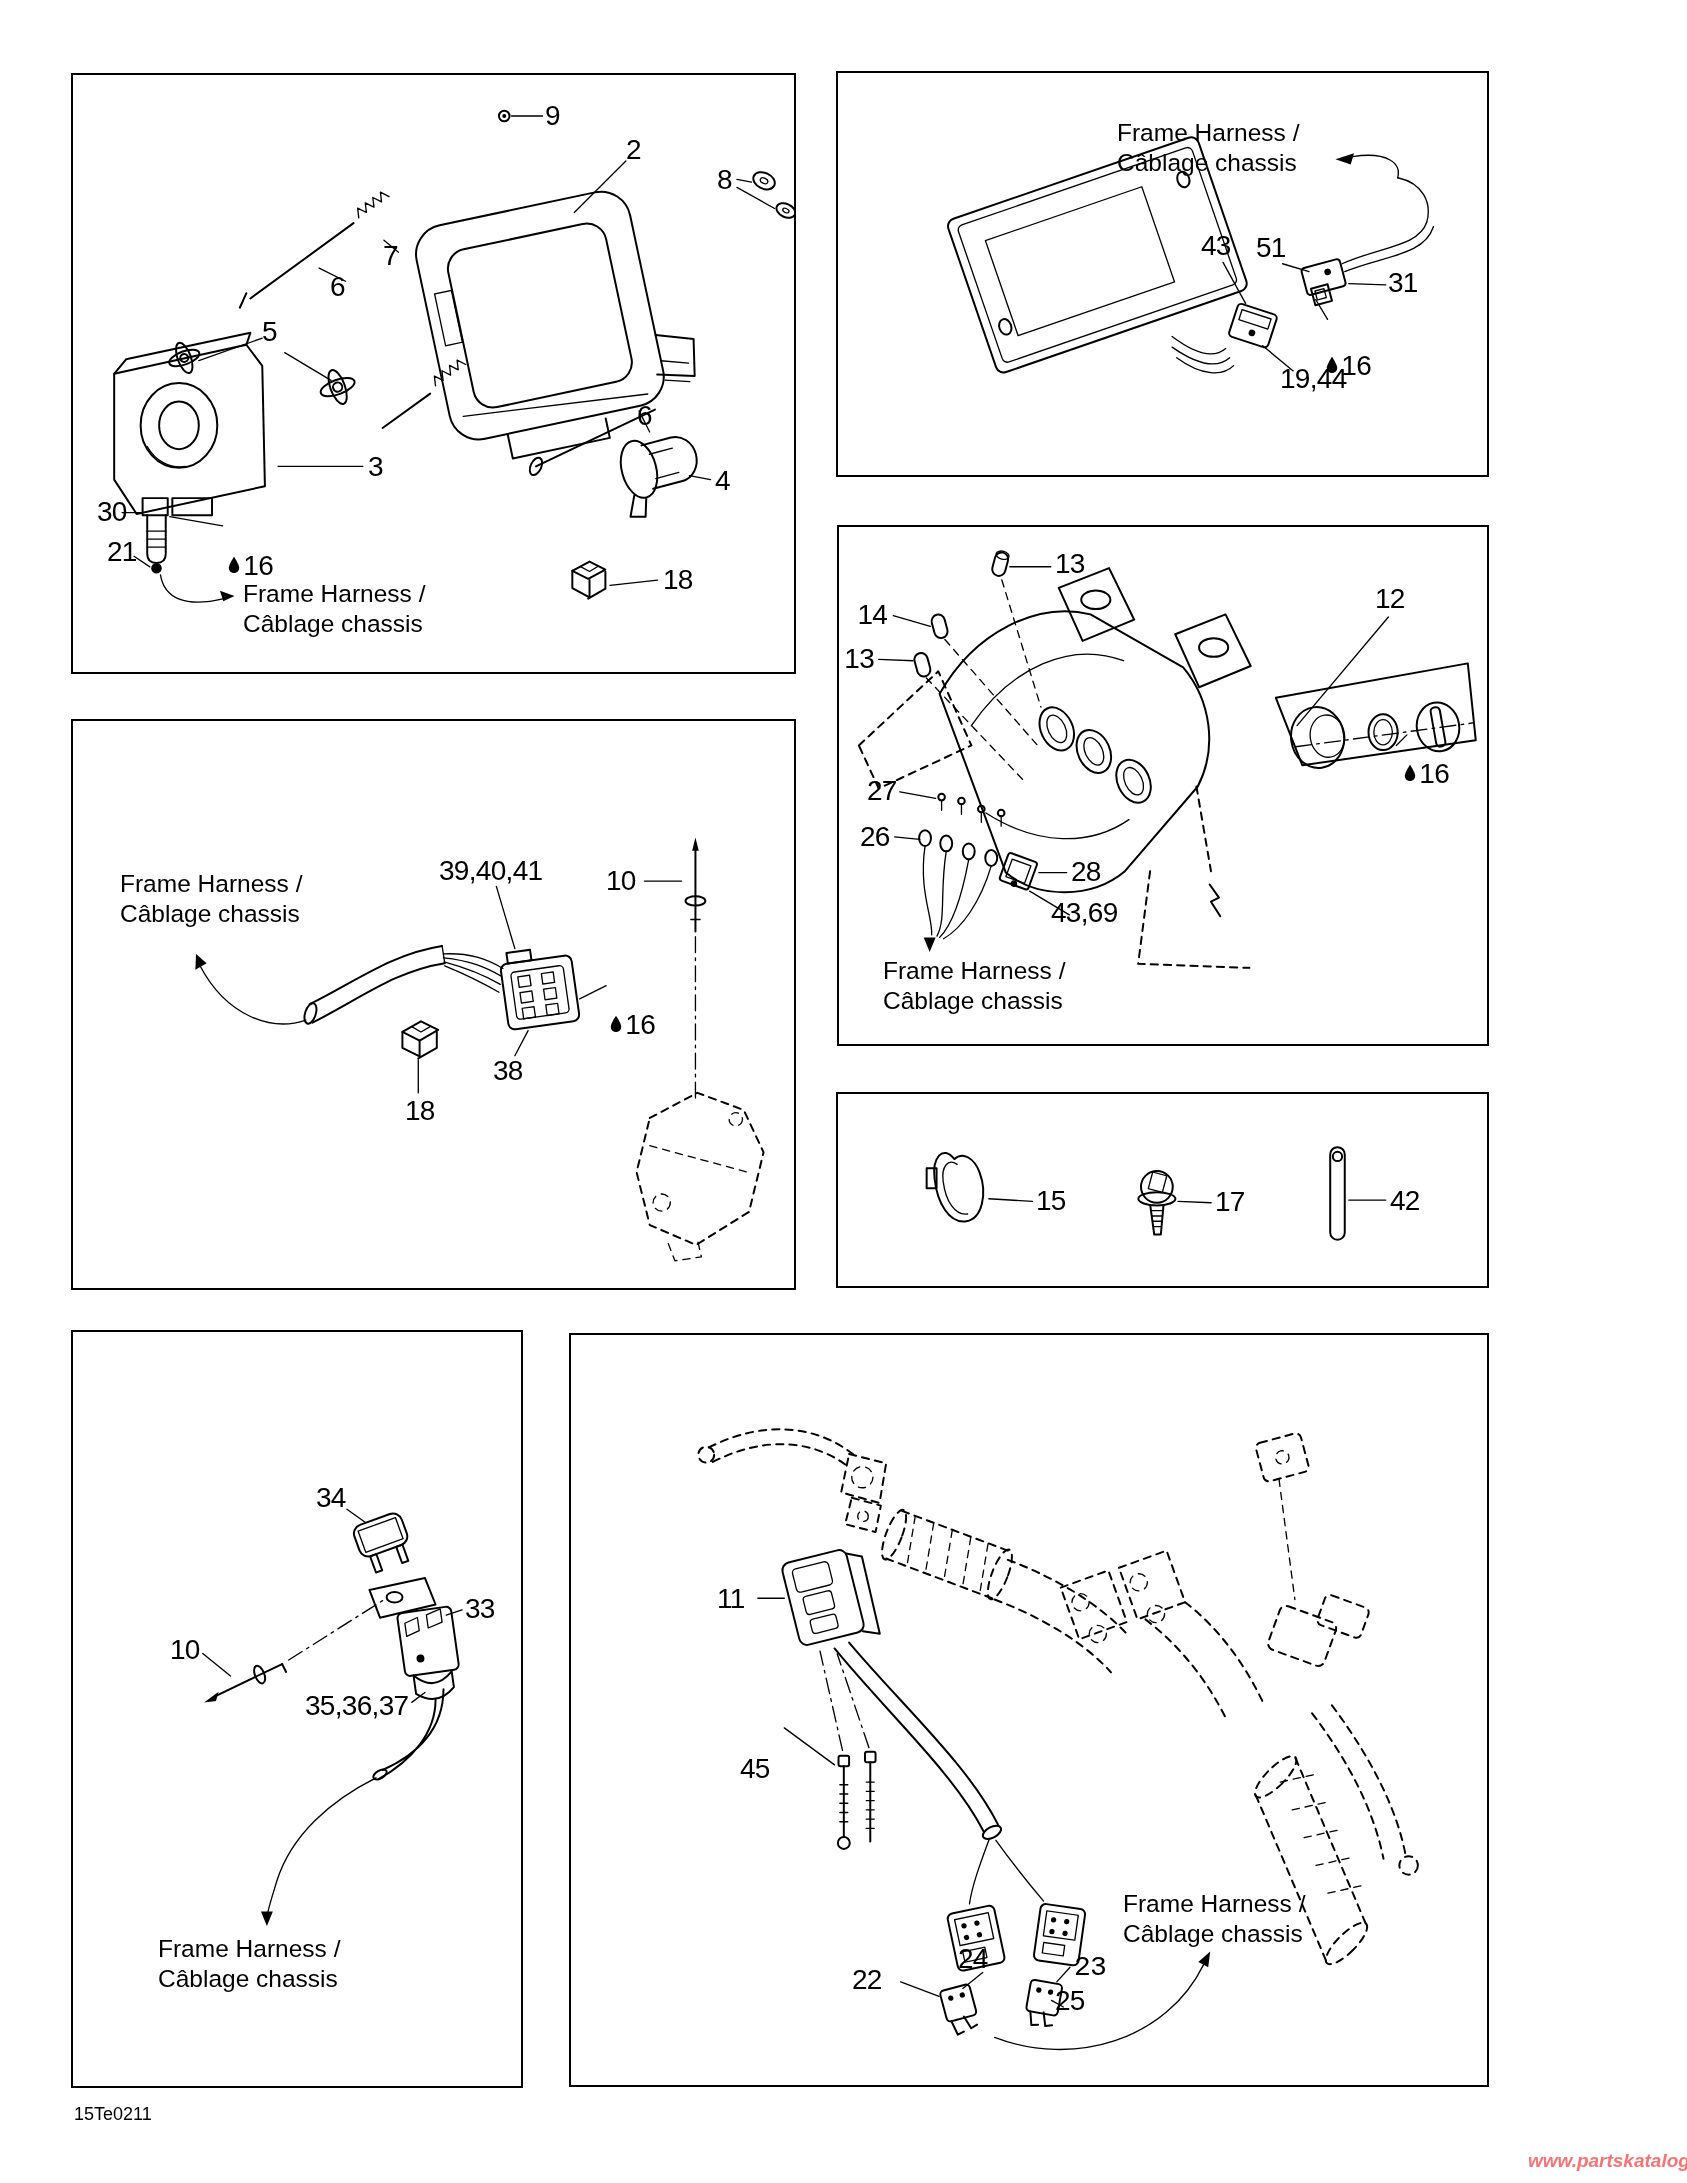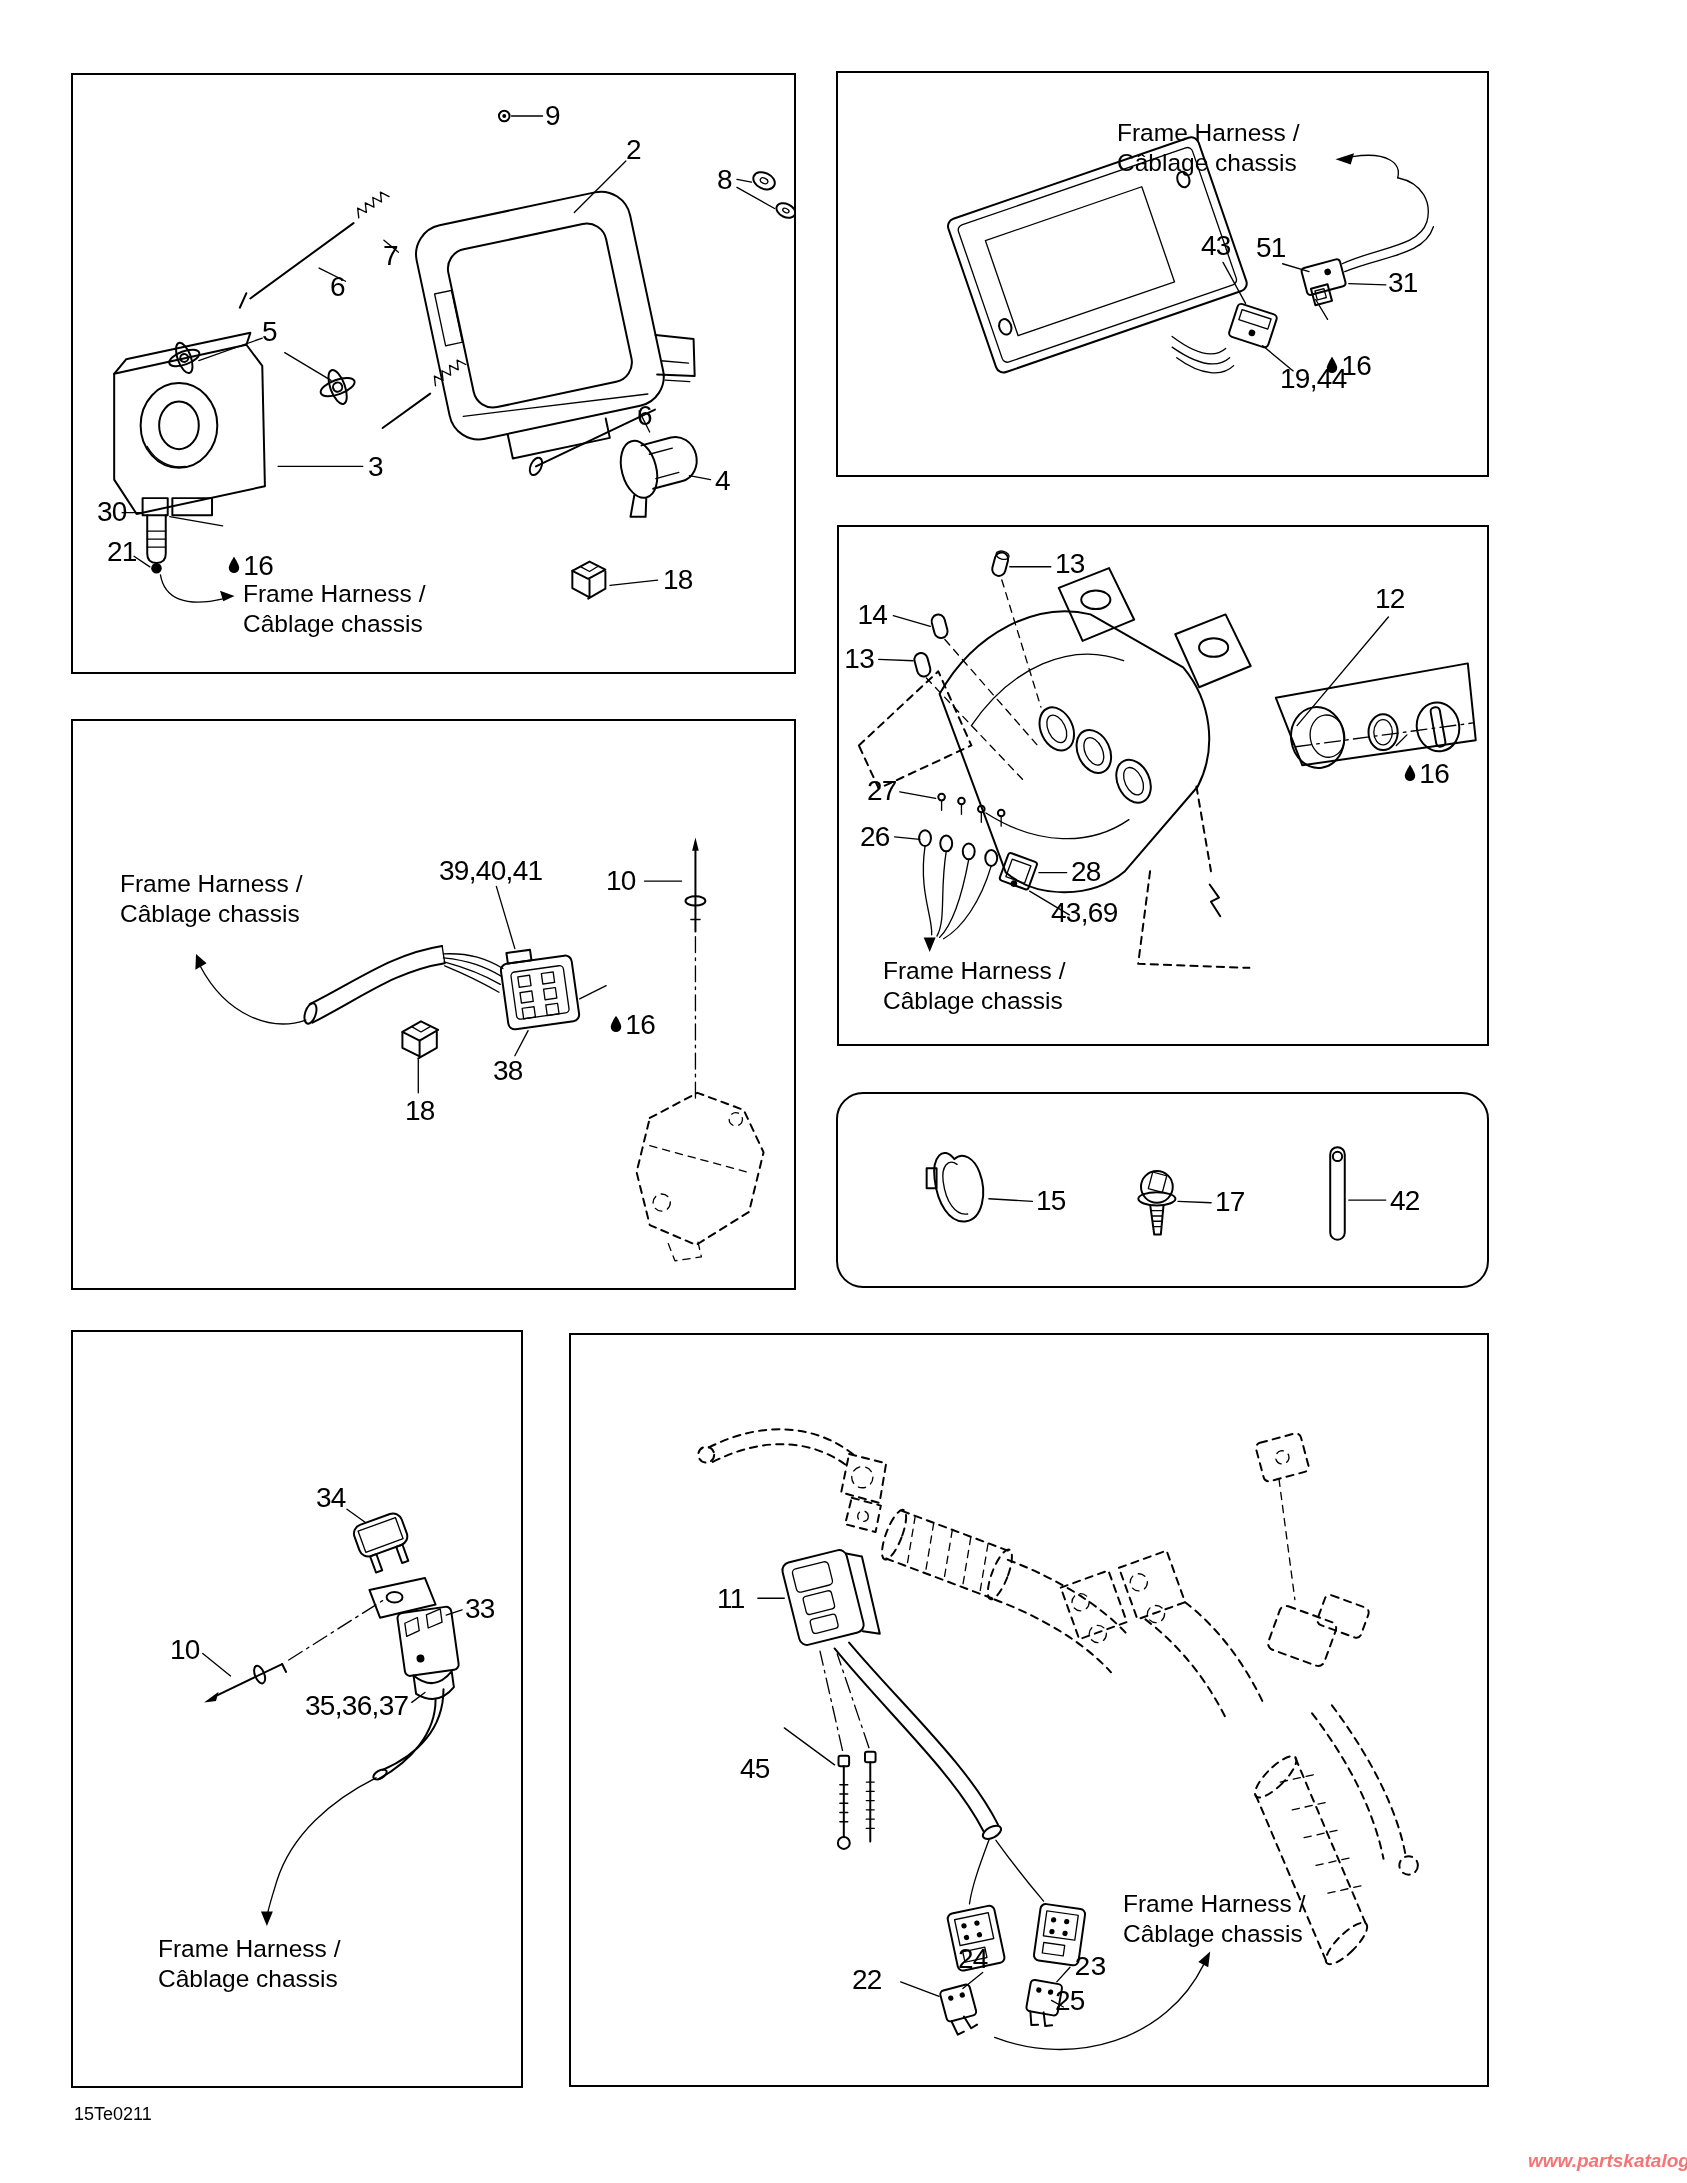--- a/index.html
+++ b/index.html
@@ -361,21 +361,21 @@
     <span class="co16" style="left:537px;top:250px;">
       <svg class="dropicon" width="12" height="17" viewBox="0 0 18 26">
           <path class="f" d="M9 1 C9 1 1 13 1 18 a8 8 0 0 0 16 0 C17 13 9 1 9 1 Z"></path>
         </svg>
       <span class="num">16</span>
     </span>
     <span class="co" style="left:420px;top:336px;">38</span>
     <span class="co" style="left:332px;top:376px;">18</span>
   </section>
 
-  <section class="panel" style="left:836px;top:1092px;width:653px;height:196px;border-radius:27px;">
+  <section class="panel" style="left:836px;top:1092px;width:653px;height:196px;">
     <svg class="art" width="649" height="193" viewBox="0 0 981 291">
 
       <path class="s" d="M176 98 C158 76 142 96 146 128 C150 164 168 196 194 192 C218 188 226 150 214 118 C206 97 189 86 176 98 Z"></path>
       <path class="thin" d="M180 106 C166 96 156 110 159 132 C163 162 177 184 196 181"></path>
       <rect x="134" y="112" width="15" height="30" class="s"></rect>
       <line x1="228" y1="158" x2="294" y2="162" class="thin"></line>
 
       <circle cx="482" cy="140" r="24" class="s"></circle>
       <ellipse cx="482" cy="158" rx="28" ry="10" class="s"></ellipse>
       <rect x="472" y="120" width="22" height="26" class="thin" transform="rotate(15 483 133)"></rect>

